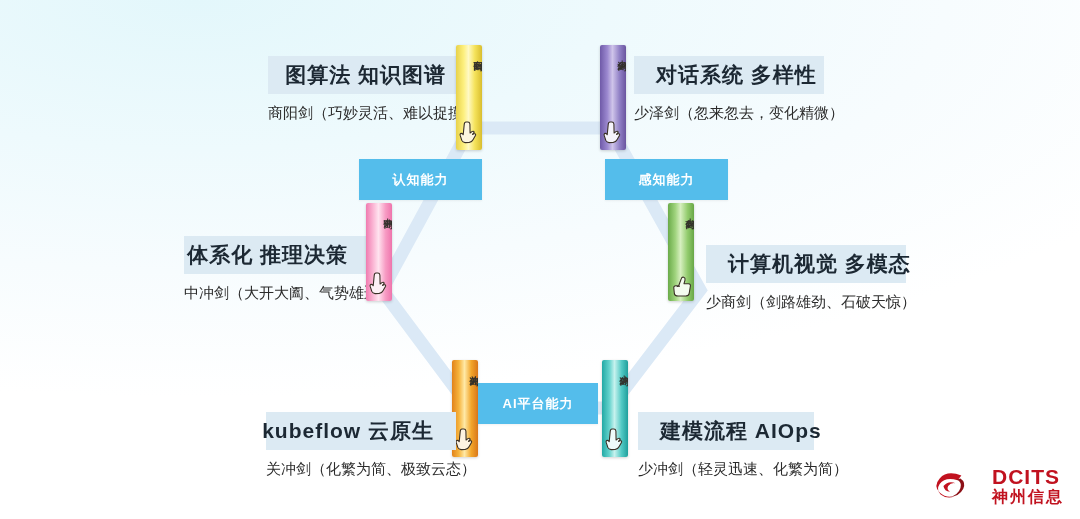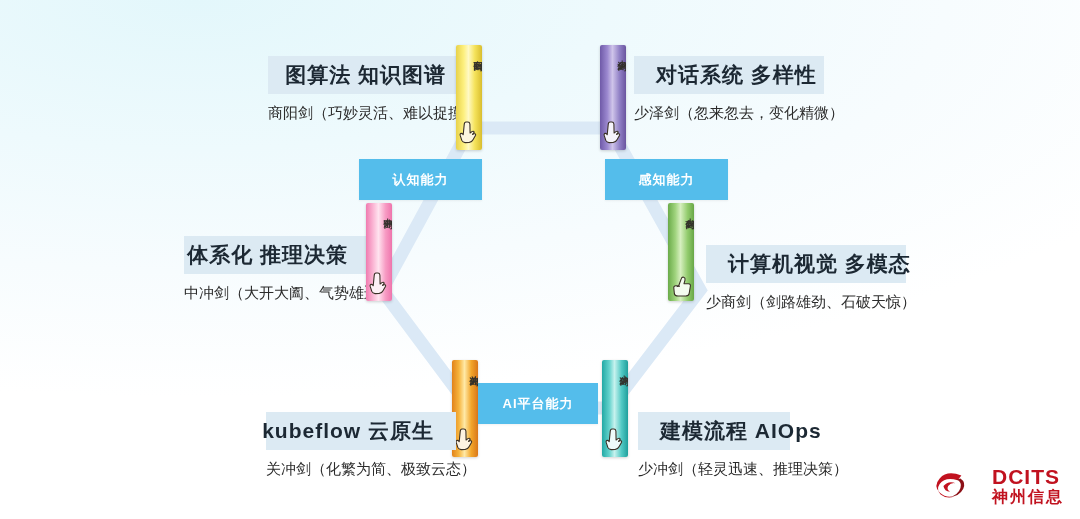--- a/index.html
+++ b/index.html
@@ -178,24 +178,24 @@
     <span>AI平台能力</span>
   </div>
 
   <div class="pillar p-teal" style="left:602px;top:360px;height:97px;">
     <div class="ptxt">少冲剑</div>
     <svg class="hand" viewBox="0 0 24 30">
       <path d="M11 4 q1.6 0 1.9 2 l.2 9 1.8-1.4 q1.7-1 2.4.6 l-1.8 2.2 1.6-.6 q1.8-.4 1.5 1.4 l-2.6 4.6 q-1.1 2.4-3.7 2.6 l-4.2.2 q-2.4-.1-3.3-2.2 l-1.6-5 q-.5-1.8 1.1-2 1.3-.1 1.9 1.4 l1-10.2 q.2-2.6 1.8-2.6z" fill="#eefbfa" stroke="#3a3026" stroke-width="1.1" stroke-linejoin="round"></path>
     </svg>
   </div>
   <div class="group g-right" style="left:638px;top:412px;width:176px;">
-    <div class="titleband" style="width:152px;">
+    <div class="titleband" style="width:176px;">
       <span class="t">建模流程 AIOps</span>
     </div>
-    <div class="subtext">少冲剑（轻灵迅速、推理决策）</div>
+    <div class="subtext">少冲剑（轻灵迅速、化繁为简）</div>
   </div>
 
   <div id="logo">
     <svg class="mark" viewBox="0 0 40 36">
       <path d="M31 7 Q16 1 8 10 Q1 18 8 25 Q14 31 24 29 Q15 32 9 27 Q4 22 8 16 Q14 8 27 12 Z" fill="#c1121f"></path>
       <path d="M30 10 Q36 14 33 21 Q29 29 18 30 Q28 27 30 20 Q32 14 26 11 Z" fill="#8c1016"></path>
       <path d="M12 18 Q17 12 25 15 Q20 14 17 18 Q15 22 19 24 Q13 24 12 18 Z" fill="#c1121f"></path>
     </svg>
     <div class="words">
       <span class="en">DCITS</span>

